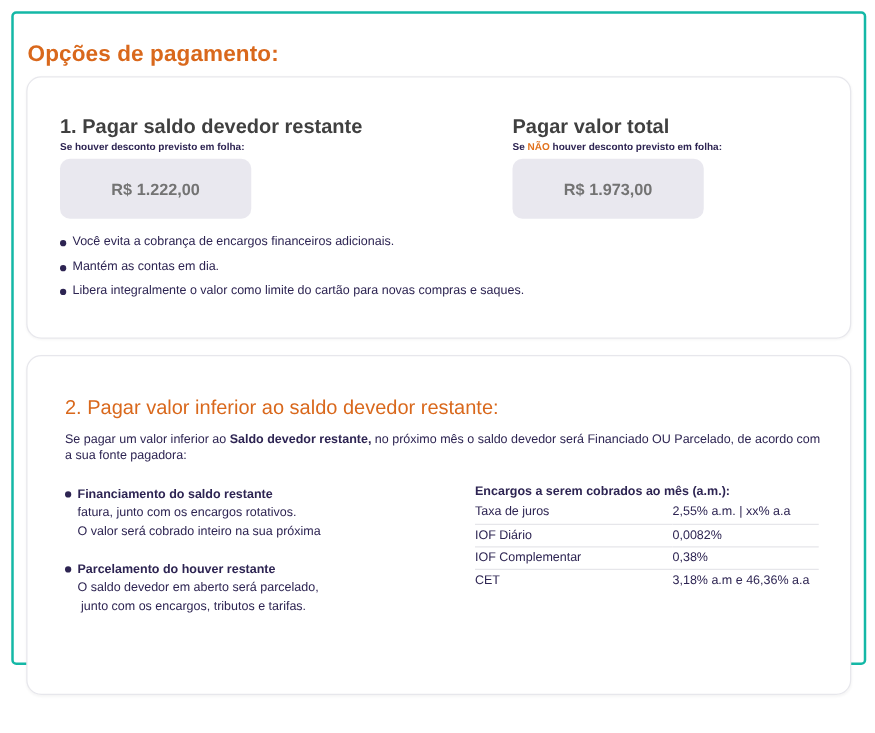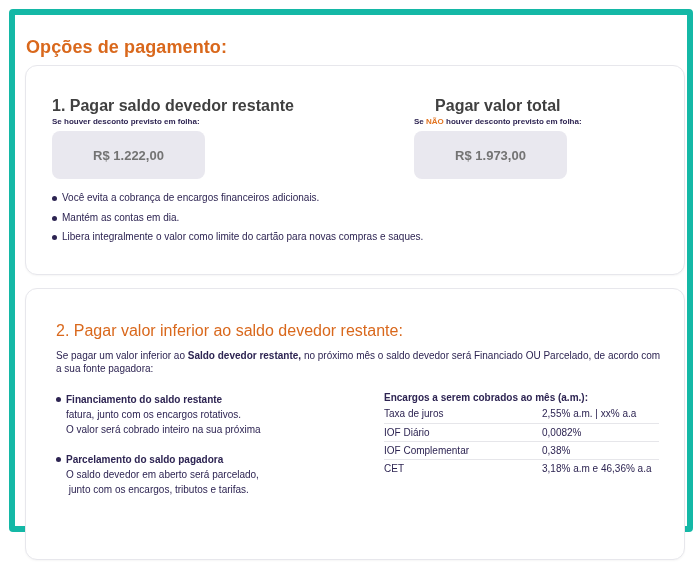--- a/index.html
+++ b/index.html
@@ -1,37 +1,37 @@
 <!DOCTYPE html>
 <html><head>
   <meta charset="utf-8">
   <style>
     * { box-sizing: border-box; margin: 0; padding: 0; }
     html, body { width: 700px; height: 586px; background: #ffffff; overflow: hidden; }
     body { font-family: "Liberation Sans", "DejaVu Sans", sans-serif; color: #2d2452; position: relative; }
 
     .outer {
       position: absolute; left: 9px; top: 9px; width: 684px; height: 523px;
-      border: 6px solid #14b8a6; border-radius: 4px; background: #fff;
+      border: 2px solid #14b8a6; border-radius: 4px; background: #fff;
     }
     .page-title {
       position: absolute; left: 11px; top: 22px;
       font-size: 18px; font-weight: bold; color: #d9681c; letter-spacing: 0.1px;
     }
     .card {
       position: absolute; left: 10px; width: 660px;
       border: 1px solid #e7e7ec; border-radius: 12px; background: #fff;
       box-shadow: 0 1px 2px rgba(0,0,0,0.04);
     }
     .card1 { top: 50px; height: 210px; }
     .card2 { top: 273px; height: 272px; }
 
     .opt { position: absolute; top: 31px; }
     .opt1 { left: 26px; }
-    .opt2 { left: 388px; text-align: center; }
+    .opt2 { left: 388px; }
     .opt-title { font-size: 16px; font-weight: bold; color: #404040; white-space: nowrap; }
     .opt-sub { font-size: 8px; font-weight: bold; color: #2d2452; margin-top: 2px; white-space: nowrap; }
     .opt-sub .hl { color: #e2731f; }
     .amount-box {
       margin-top: 5px; width: 153px; height: 48px; border-radius: 8px;
       background: #e9e8ef; display: flex; align-items: center; justify-content: center;
       font-size: 13px; font-weight: bold; color: #737373;
     }
 
     .bullets1 { position: absolute; left: 26px; top: 125px; list-style: none; }
@@ -99,21 +99,21 @@
     <div class="sec2-title">2. Pagar valor inferior ao saldo devedor restante:</div>
     <div class="sec2-intro"><span>Se pagar um valor inferior ao </span><b>Saldo devedor restante,</b><span> no próximo mês o saldo devedor será Financiado OU Parcelado, de acordo com a sua fonte pagadora:</span></div>
 
     <ul class="sub-list">
       <li class="sub-item">
         <span class="head">Financiamento do saldo restante</span>
         <span class="desc">fatura, junto com os encargos rotativos.</span>
         <span class="desc">O valor será cobrado inteiro na sua próxima</span>
       </li>
       <li class="sub-item">
-        <span class="head">Parcelamento do saldo pagadora</span>
+        <span class="head">Parcelamento do houver restante</span>
         <span class="desc">O saldo devedor em aberto será parcelado,</span>
         <span class="desc" style="white-space:pre;"> junto com os encargos, tributos e tarifas.</span>
       </li>
     </ul>
 
     <div class="charges">
       <div class="charges-title">Encargos a serem cobrados ao mês (a.m.):</div>
       <table class="charges-table">
         <tbody>
             <tr>

